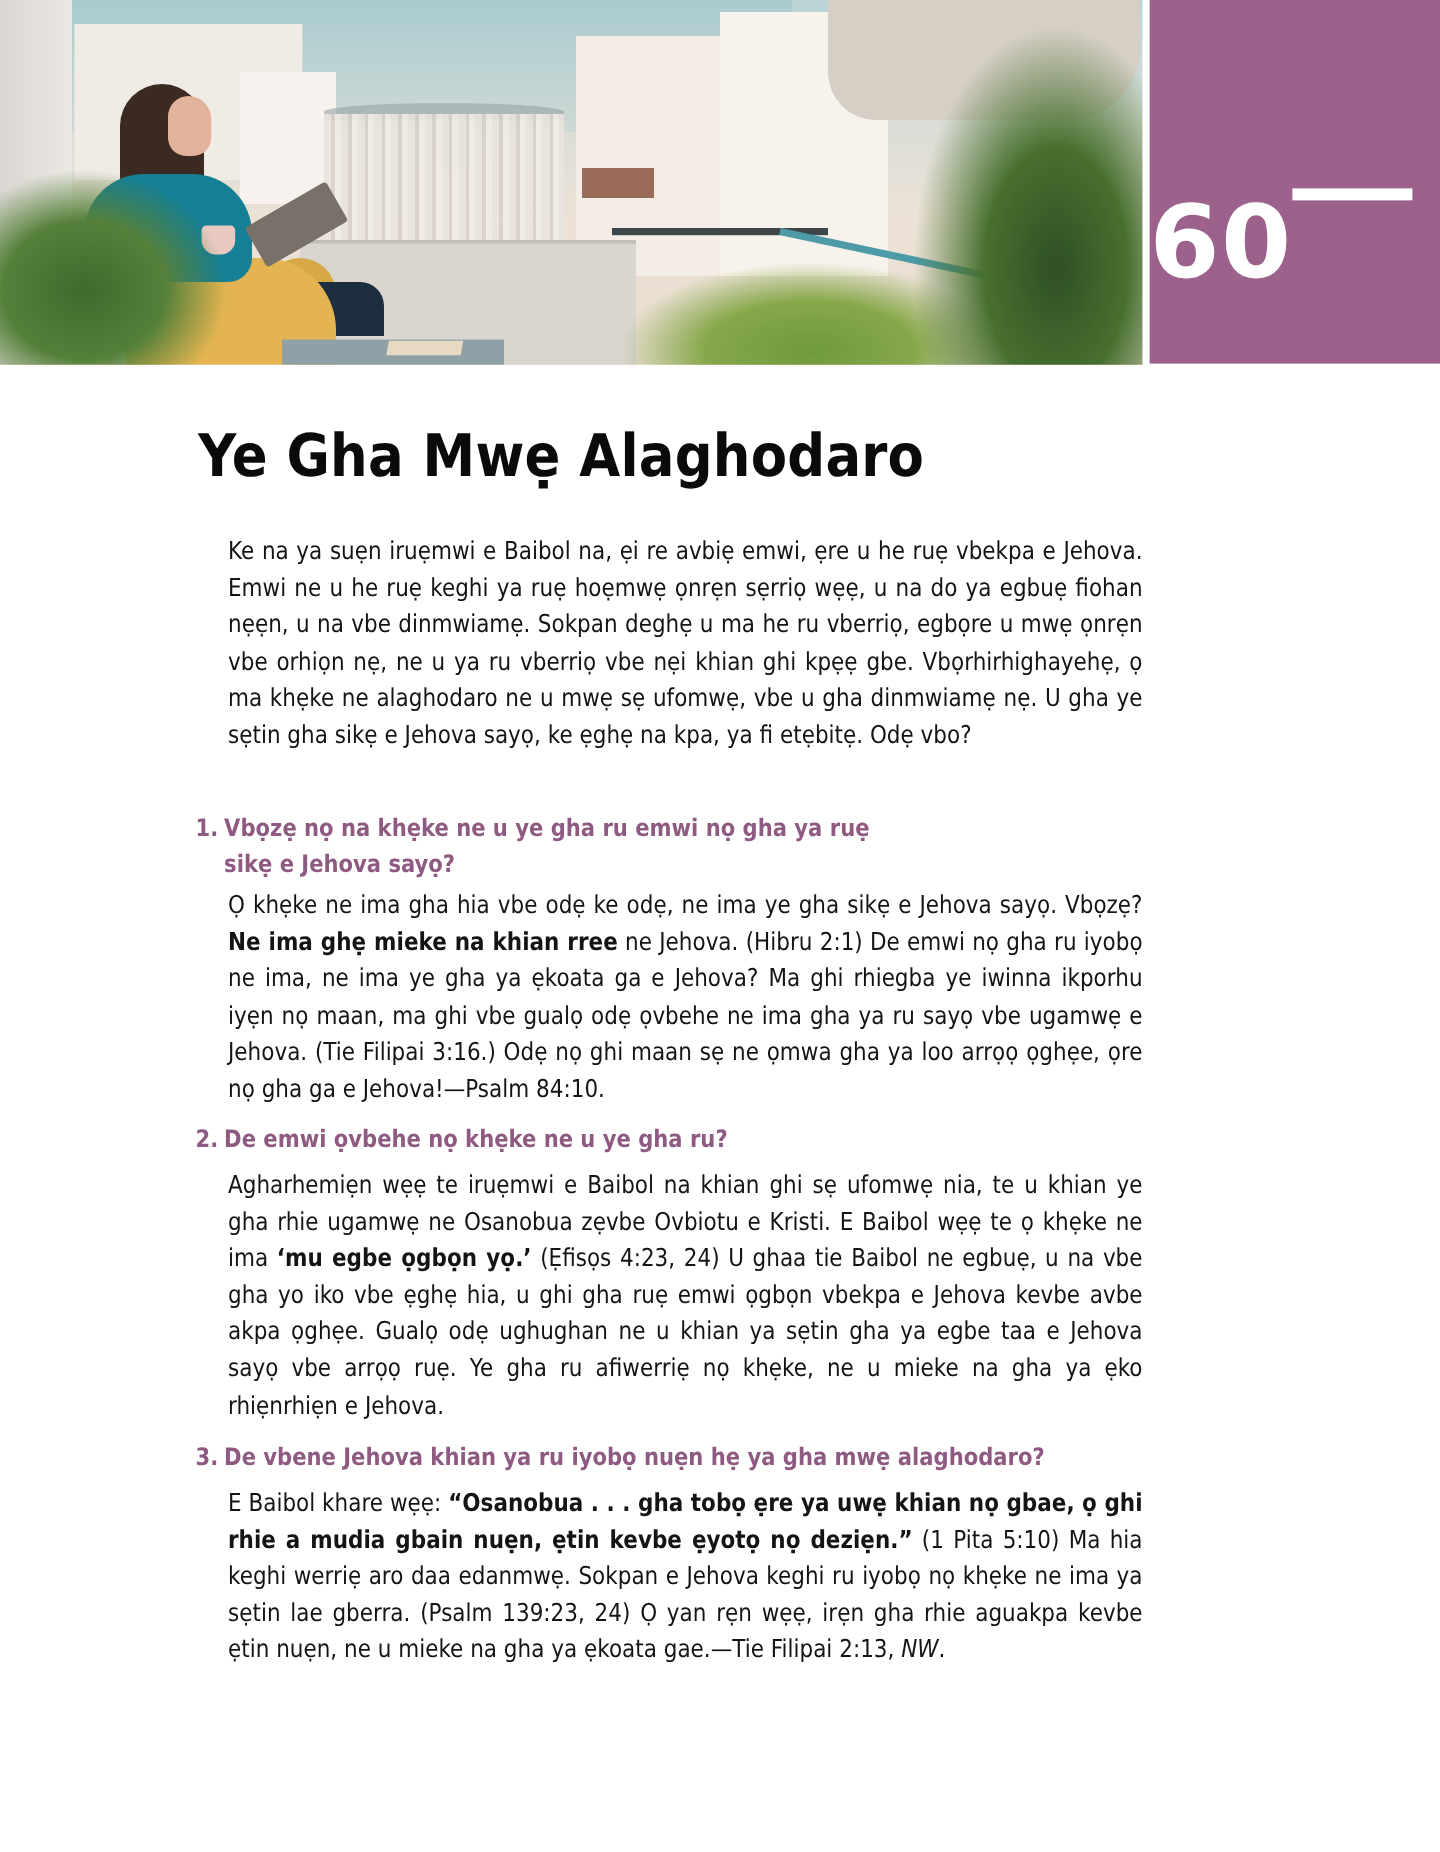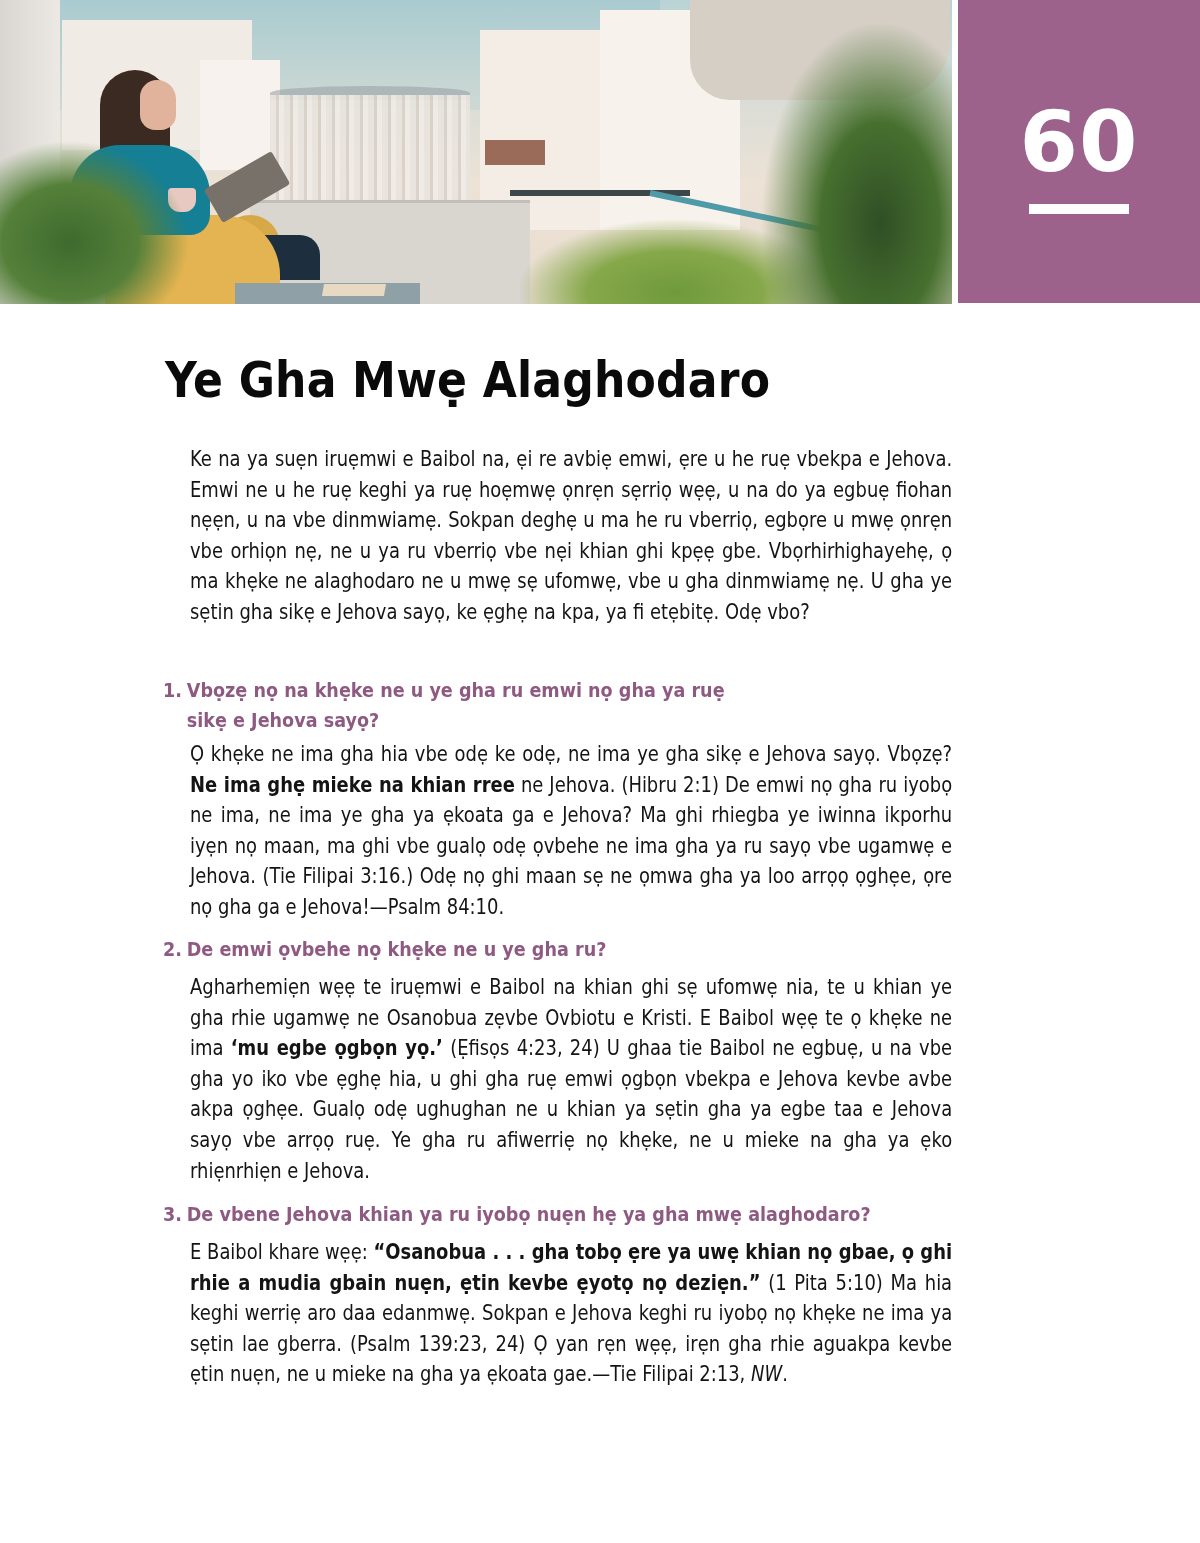--- a/index.html
+++ b/index.html
@@ -39,21 +39,21 @@
   .hero .book { position:absolute; left:208px; top:168px; width:78px; height:38px; background:#777169; transform: rotate(-30deg); border-radius: 3px; }
   .hero .plant-left { position:absolute; left:-10px; top:140px; width:200px; height:170px;
                       background: radial-gradient(ellipse at 40% 60%, #3e6b2e 0%, #55803a 40%, rgba(70,110,50,0) 70%); }
   .hero .plant-mid { position:absolute; left:520px; top:220px; width:310px; height:90px;
                      background: radial-gradient(ellipse at 50% 80%, #6f9a3c 0%, #86a84a 40%, rgba(120,150,70,0) 72%); }
   .hero .plant-right { position:absolute; left:760px; top:20px; width:200px; height:290px;
                        background: radial-gradient(ellipse at 60% 70%, #2f4f25 0%, #47702f 35%, rgba(70,100,50,0) 70%); }
 
   
   .num-block { position: absolute; left: 958px; top: 0; width: 242px; height: 303px; background: #9c628c;
-               display: flex; flex-direction: column; align-items: center; }
+               display: flex; flex-direction: row; align-items: center; }
   .num-block .num { margin-top: 100px; font-size: 84px; font-weight: 700; color: #ffffff;
                     font-family: "DejaVu Sans", sans-serif; line-height: 1; letter-spacing: 1px; }
   .num-block .rule { margin-top: 20px; width: 100px; height: 10px; background: #ffffff; }
 
   
   .title { position: absolute; left: 165px; top: 352px; margin: 0; font-size: 49px; font-weight: 700;
            color: #0a0a0a; letter-spacing: 0.2px; font-family: "DejaVu Sans", sans-serif; transform: scaleX(0.9); transform-origin: left; }
   .para { font-size: 20.5px; line-height: 30.6px; margin: 0; text-align: justify; color: #141414;
           font-family: "DejaVu Sans", sans-serif; transform: scaleX(0.875); transform-origin: left; width: 871px; }
   .para b { font-weight: 700; }

